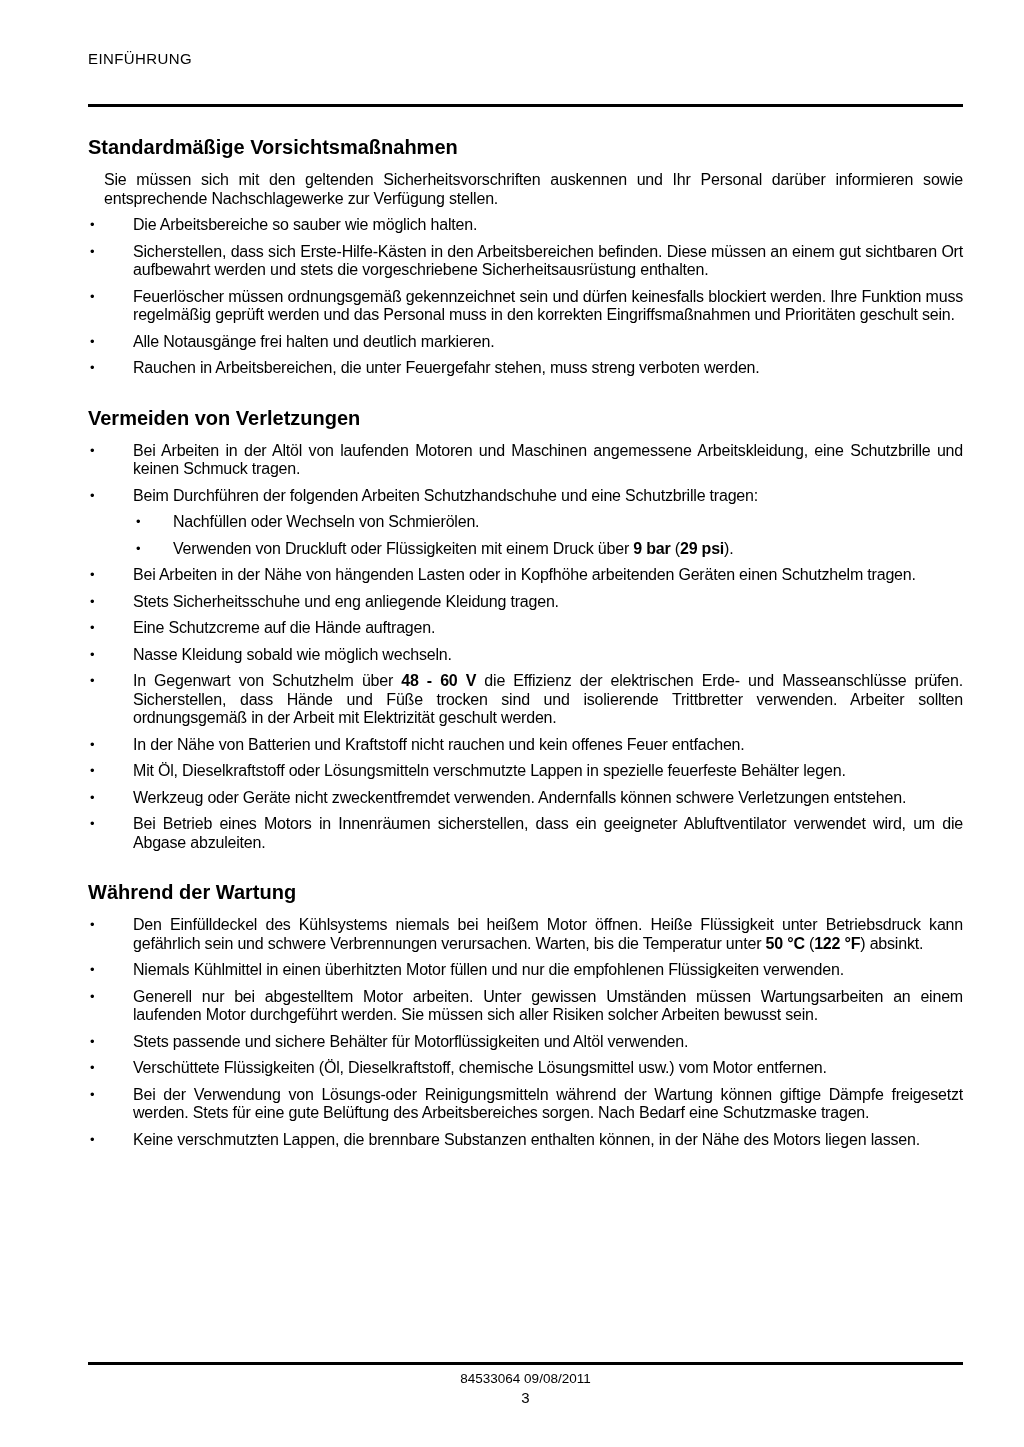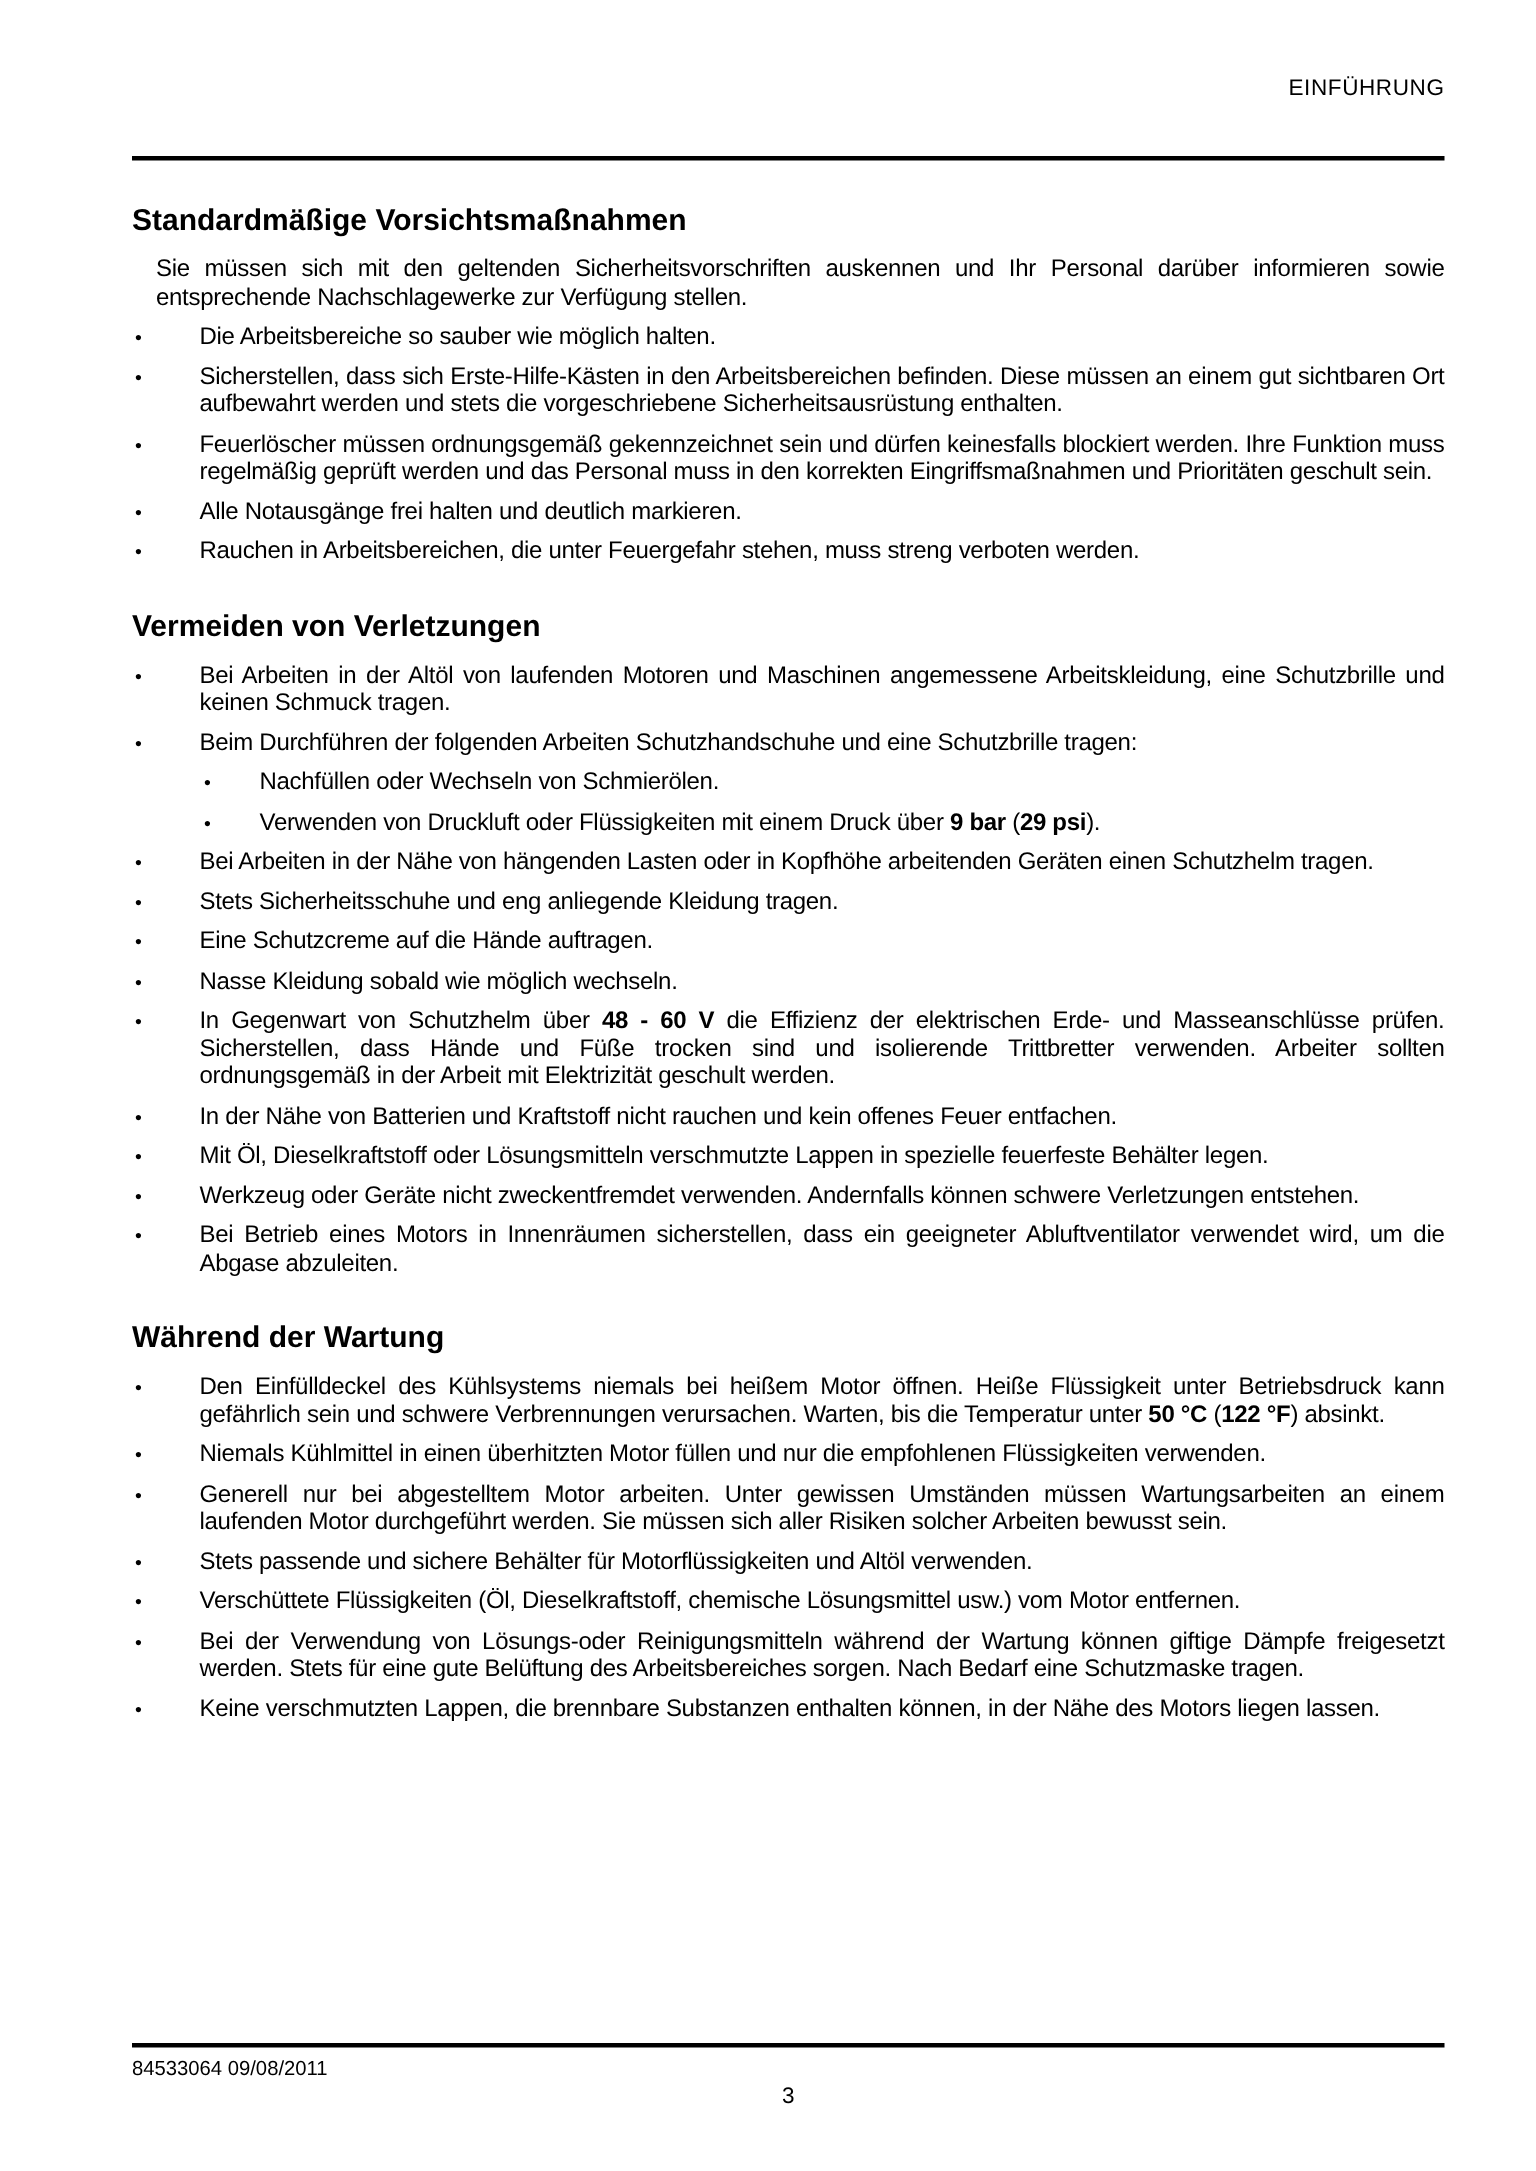--- a/index.html
+++ b/index.html
@@ -17,21 +17,21 @@
     overflow: hidden;
   }
   .content {
     position: absolute;
     left: 88px;
     right: 61px;
     top: 0;
   }
   .running-header {
     padding-top: 50px;
-    text-align: right;
+    text-align: left;
     font-size: 15px;
     letter-spacing: 0.4px;
   }
   .rule {
     border: none;
     border-top: 3px solid #000000;
     margin: 0;
   }
   .top-rule { margin-top: 37px; }
   h1.doc-title {
@@ -70,20 +70,21 @@
   .item .btext { flex: 1 1 auto; }
   .btext b { font-weight: bold; }
   .footer {
     position: absolute;
     left: 88px;
     right: 61px;
     top: 1362px;
   }
   .bottom-rule { margin-bottom: 5px; }
   .doc-number {
+    text-align: center;
     font-size: 13.5px;
     line-height: 17px;
   }
   .page-number {
     text-align: center;
     font-size: 15px;
     line-height: 18px;
     margin-top: 2px;
   }
 </style>

